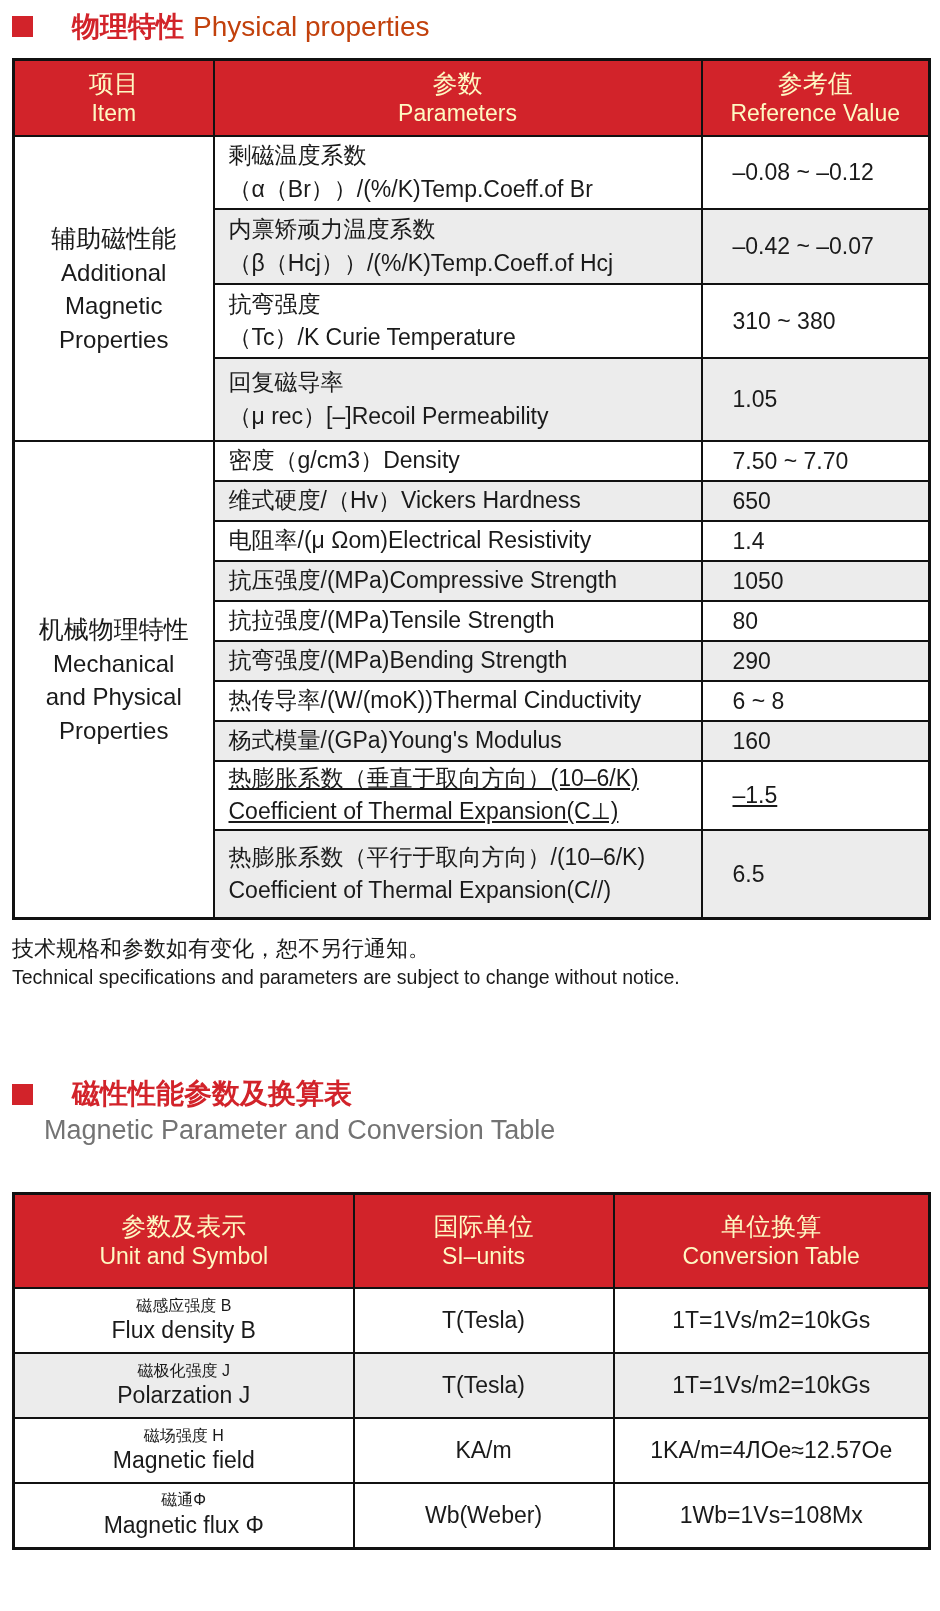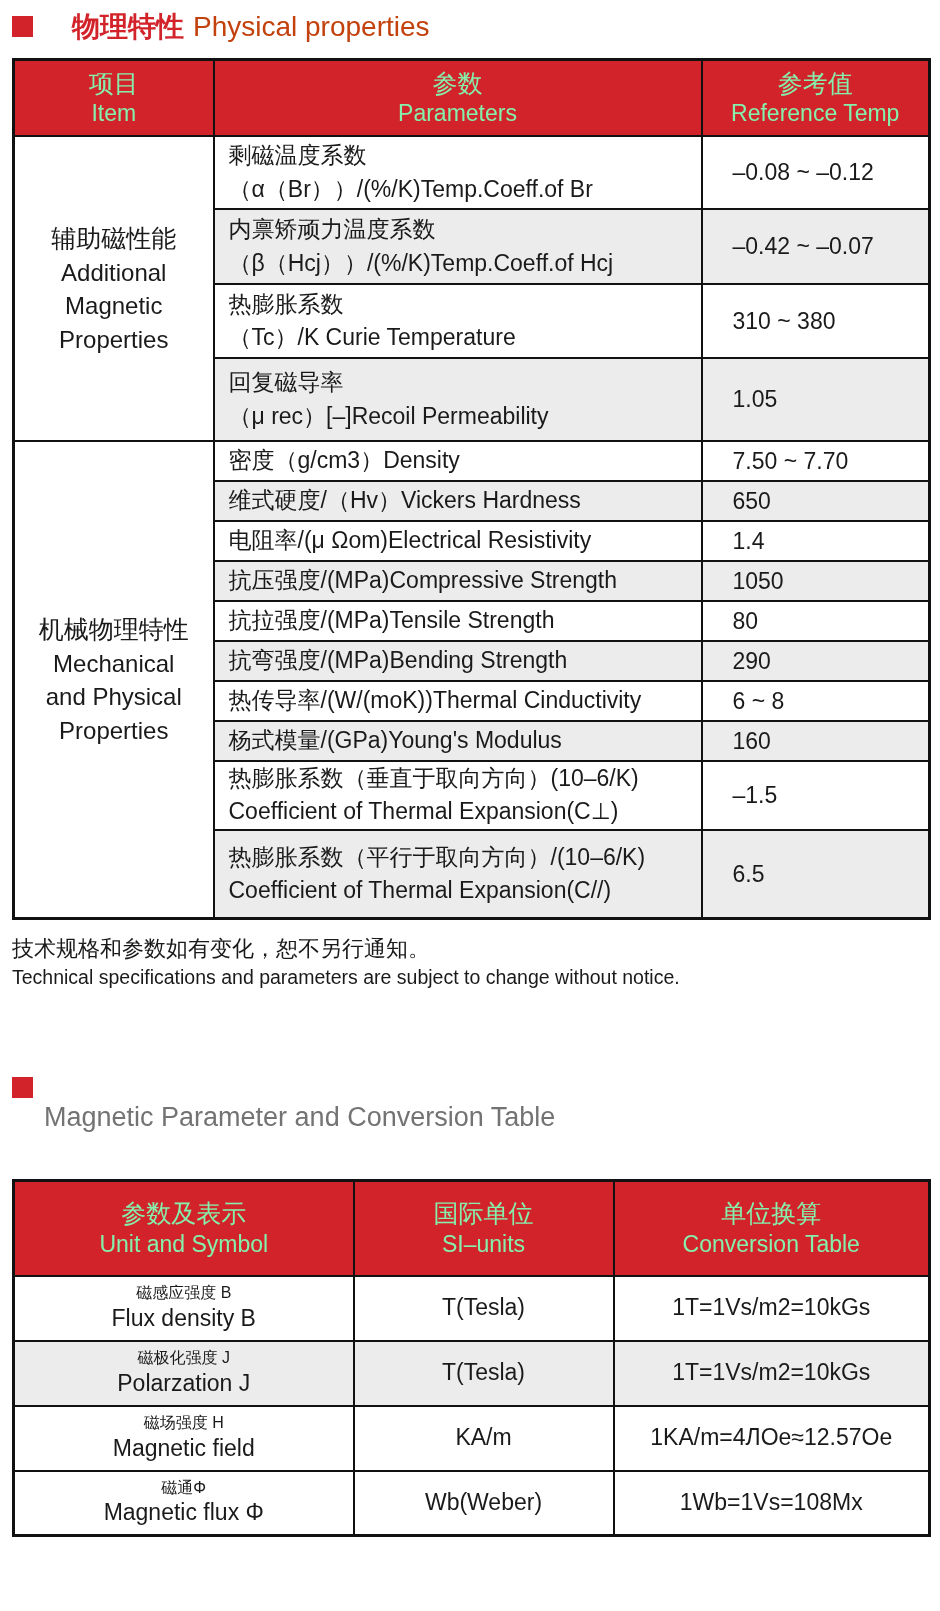--- a/index.html
+++ b/index.html
@@ -36,21 +36,21 @@
     border-collapse: collapse;
     table-layout: fixed;
     margin-left: 12px;
     width: 916px;
   }
   th, td { border: 2px solid #111; padding: 0; }
   table { border: 3px solid #111; }
 
   thead th {
     background: #D2232A;
-    color: #86efac;
+    color: #fef9c3;
     font-weight: 400;
     text-align: center;
     vertical-align: middle;
   }
   .hdr-zh { display:block; font-size: 25px; line-height: 1.3; }
   .hdr-en { display:block; font-size: 23px; line-height: 1.3; }
 
   
   #physical-table { margin-top: 14px; }
   #physical-table thead tr { height: 77px; }
@@ -69,21 +69,21 @@
   .param-cell span { display: block; }
   .value-cell {
     padding-left: 30px;
     vertical-align: middle;
     font-size: 23px;
   }
   .alt { background: #ECECEC; }
   .r-a { height: 73px; } .r-b { height: 75px; }
   .r-c { height: 74px; } .r-d { height: 83px; }
   .r-s { height: 40px; }
-  .r-x { height: 54px; } .r-y { height: 89px; }
+  .r-x { height: 54px; text-decoration: underline; } .r-y { height: 89px; }
 
   
   .note { margin: 14px 0 0 12px; }
   .note-zh { font-size: 22px; line-height: 1.35; }
   .note-en { font-size: 19.5px; line-height: 1.4; }
 
   
   #magnetic-section { margin-top: 86px; }
   #magnetic-table { margin-top: 46px; }
   #magnetic-table thead tr { height: 95px; }
@@ -115,21 +115,21 @@
       <th>
         <span class="hdr-zh">项目</span>
         <span class="hdr-en">Item</span>
       </th>
       <th>
         <span class="hdr-zh">参数</span>
         <span class="hdr-en">Parameters</span>
       </th>
       <th>
         <span class="hdr-zh">参考值</span>
-        <span class="hdr-en">Reference Temp</span>
+        <span class="hdr-en">Reference Value</span>
       </th>
     </tr>
   </thead>
   <tbody>
     <tr class="r-a">
       <td class="group-cell" rowspan="4">
         <div class="group-inner">
           <span class="group-zh">辅助磁性能</span>
           <span class="group-en">Additional Magnetic Properties</span>
         </div>
@@ -146,21 +146,21 @@
       <td class="param-cell alt">
         <span>内禀矫顽力温度系数</span>
         <span>（β（Hcj））/(%/K)Temp.Coeff.of Hcj</span>
       </td>
       <td class="value-cell alt">
         <span>–0.42 ~ –0.07</span>
       </td>
     </tr>
     <tr class="r-c">
       <td class="param-cell">
-        <span>热膨胀系数</span>
+        <span>抗弯强度</span>
         <span>（Tc）/K Curie Temperature</span>
       </td>
       <td class="value-cell">
         <span>310 ~ 380</span>
       </td>
     </tr>
     <tr class="r-d">
       <td class="param-cell alt">
         <span>回复磁导率</span>
         <span>（μ rec）[–]Recoil Permeability</span>
@@ -262,20 +262,21 @@
 </table>
 
 <div class="note">
   <div class="note-zh">技术规格和参数如有变化，恕不另行通知。</div>
   <div class="note-en">Technical specifications and parameters are subject to change without notice.</div>
 </div>
 
 <div id="magnetic-section">
   <div class="section-title">
     <span class="bullet"></span>
+    <span class="title-zh">磁性性能参数及换算表</span>
   </div>
   <div class="title-en-line">Magnetic Parameter and Conversion Table</div>
 
   <table id="magnetic-table">
     <colgroup>
         <col style="width:340px">
         <col style="width:260px">
         <col style="width:316px">
       </colgroup>
     <thead>

